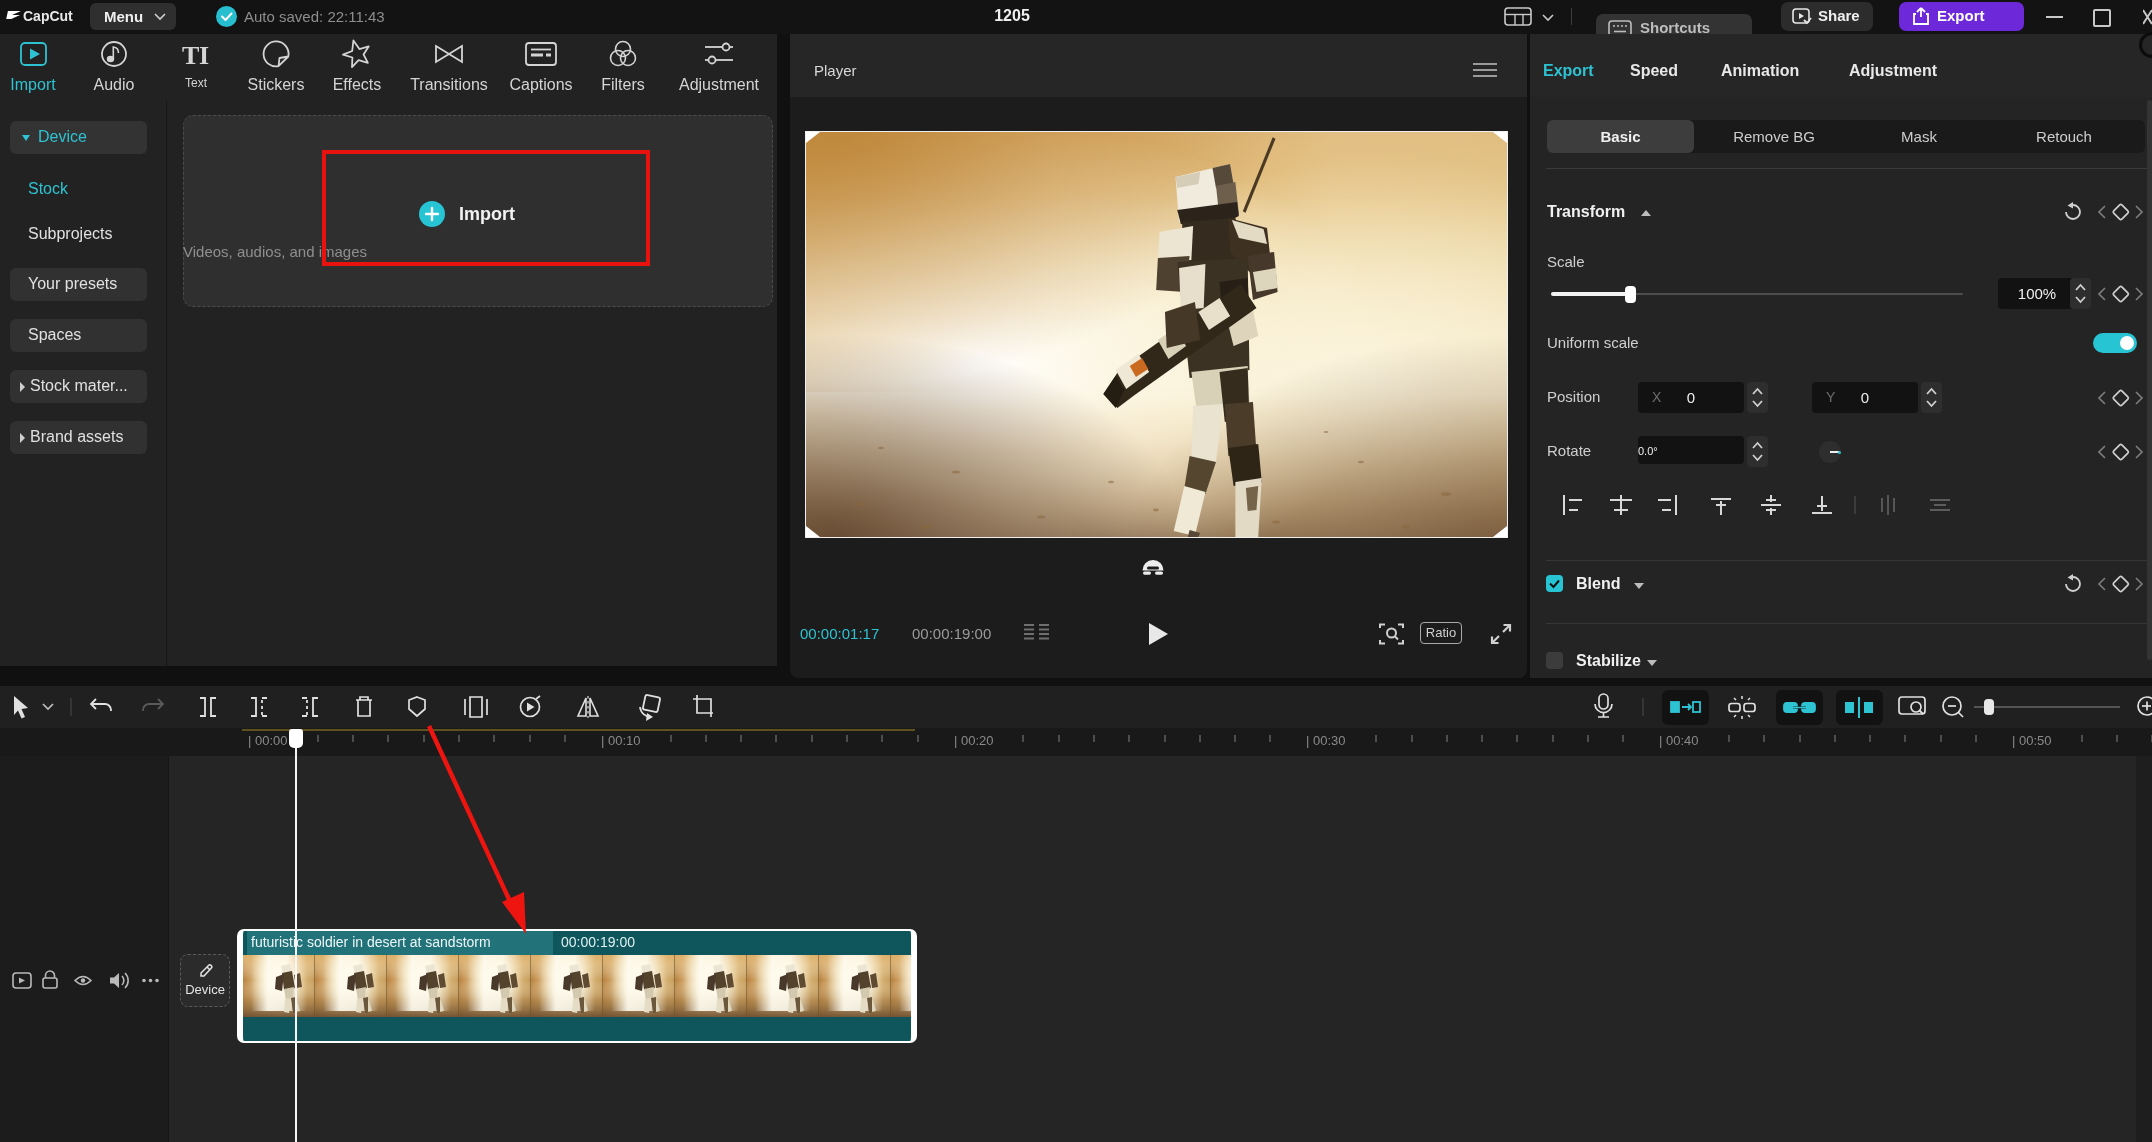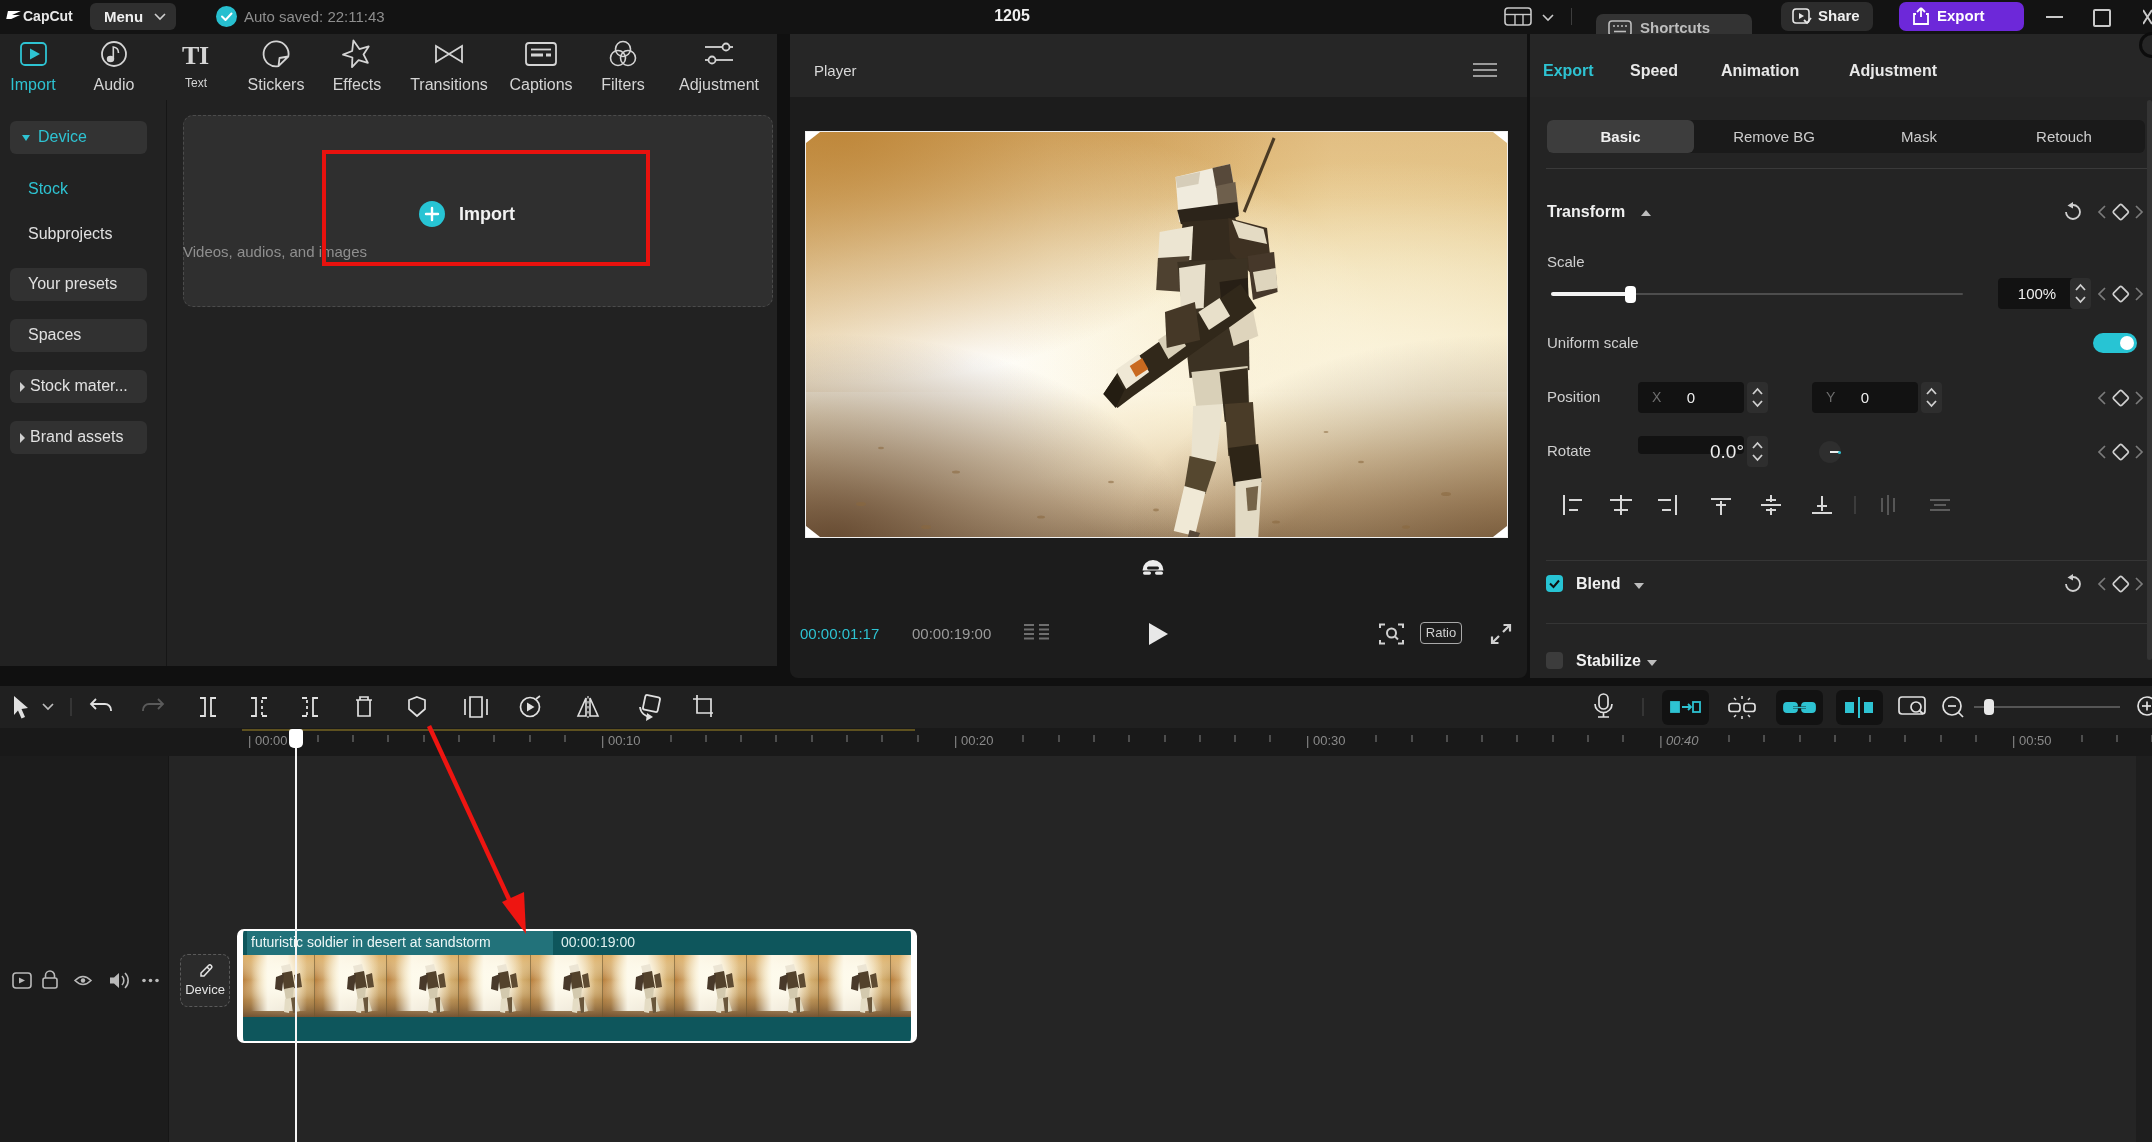--- a/index.html
+++ b/index.html
@@ -407,21 +407,21 @@
   <span style="position:absolute;left:14px;top:7px;font-size:14px;color:#6e6e6e;">Y</span>
   <span style="position:absolute;left:0;top:7px;width:106px;text-align:center;font-size:15px;color:#efefef;">0</span>
 </div>
 <div class="abs" style="left:1921px;top:382px;width:21px;height:31px;background:#2e2e2e;border-radius:4px;">
   <svg width="21" height="31">
       <path d="M6 12 L10.5 7 L15 12 M6 19 L10.5 24 L15 19" stroke="#cfcfcf" stroke-width="1.8" fill="none"></path>
     </svg>
 </div>
 
 <div class="abs" style="left:1547px;top:442px;font-size:15px;color:#cfcfcf;">Rotate</div>
-<div class="abs" style="left:1638px;top:436px;width:106px;height:18px;background:#121212;border-radius:4px;text-align:right;line-height:31px;font-size:19px;color:#efefef;">0.0°</div>
+<div class="abs" style="left:1638px;top:436px;width:106px;height:28px;background:#121212;border-radius:4px;text-align:left;line-height:31px;font-size:11px;color:#efefef;">0.0°</div>
 <div class="abs" style="left:1747px;top:436px;width:21px;height:31px;background:#2e2e2e;border-radius:4px;">
   <svg width="21" height="31">
       <path d="M6 12 L10.5 7 L15 12 M6 19 L10.5 24 L15 19" stroke="#cfcfcf" stroke-width="1.8" fill="none"></path>
     </svg>
 </div>
 <div class="abs" style="left:1819px;top:441px;width:22px;height:22px;border-radius:50%;background:#2e2e2e;">
   <div class="abs" style="left:11px;top:10px;width:9px;height:2px;background:#efefef;"></div>
   <div class="abs" style="left:19px;top:10px;width:3px;height:3px;border-radius:50%;background:#2ec3d2;"></div>
 </div>
 
@@ -566,21 +566,21 @@
   </g>
 </svg>
 </div>
 
 <div class="abs" id="ruler" style="left:0;top:728px;width:2152px;height:26px;">
   <div class="abs" style="left:213px;top:7px;width:1939px;height:7px;background:repeating-linear-gradient(90deg, transparent 0px, transparent 33.28px, #4d4d4d 33.28px, #4d4d4d 35.28px);"></div>
   <div class="abs" style="left:245px;top:5px;font-size:13px;color:#8a8a8a;background:#191919;padding:0 3px;">| 00:00</div>
   <div class="abs" style="left:598px;top:5px;font-size:13px;color:#8a8a8a;background:#191919;padding:0 3px;">| 00:10</div>
   <div class="abs" style="left:951px;top:5px;font-size:13px;color:#8a8a8a;background:#191919;padding:0 3px;">| 00:20</div>
   <div class="abs" style="left:1303px;top:5px;font-size:13px;color:#8a8a8a;background:#191919;padding:0 3px;">| 00:30</div>
-  <div class="abs" style="left:1656px;top:5px;font-size:13px;color:#8a8a8a;background:#191919;padding:0 3px;font-style:italic;">| 00:40</div>
+  <div class="abs" style="left:1656px;top:5px;font-size:13px;color:#8a8a8a;background:#191919;padding:0 3px;">| 00:40</div>
   <div class="abs" style="left:2009px;top:5px;font-size:13px;color:#8a8a8a;background:#191919;padding:0 3px;">| 00:50</div>
 </div>
 
 <div class="abs" style="left:242px;top:729px;width:673px;height:2px;background:#5e511f;"></div>
 
 <div class="abs" style="left:0;top:756px;width:168px;height:386px;background:#1c1c1c;"></div>
 <div class="abs" style="left:168px;top:756px;width:1px;height:386px;background:#161616;"></div>
 <svg class="abs" style="left:0;top:960px" width="166" height="40" viewBox="0 0 166 40">
   <g fill="none" stroke="#b9b9b9" stroke-width="1.6">
     <rect x="13" y="13" width="18" height="15" rx="3"></rect>

